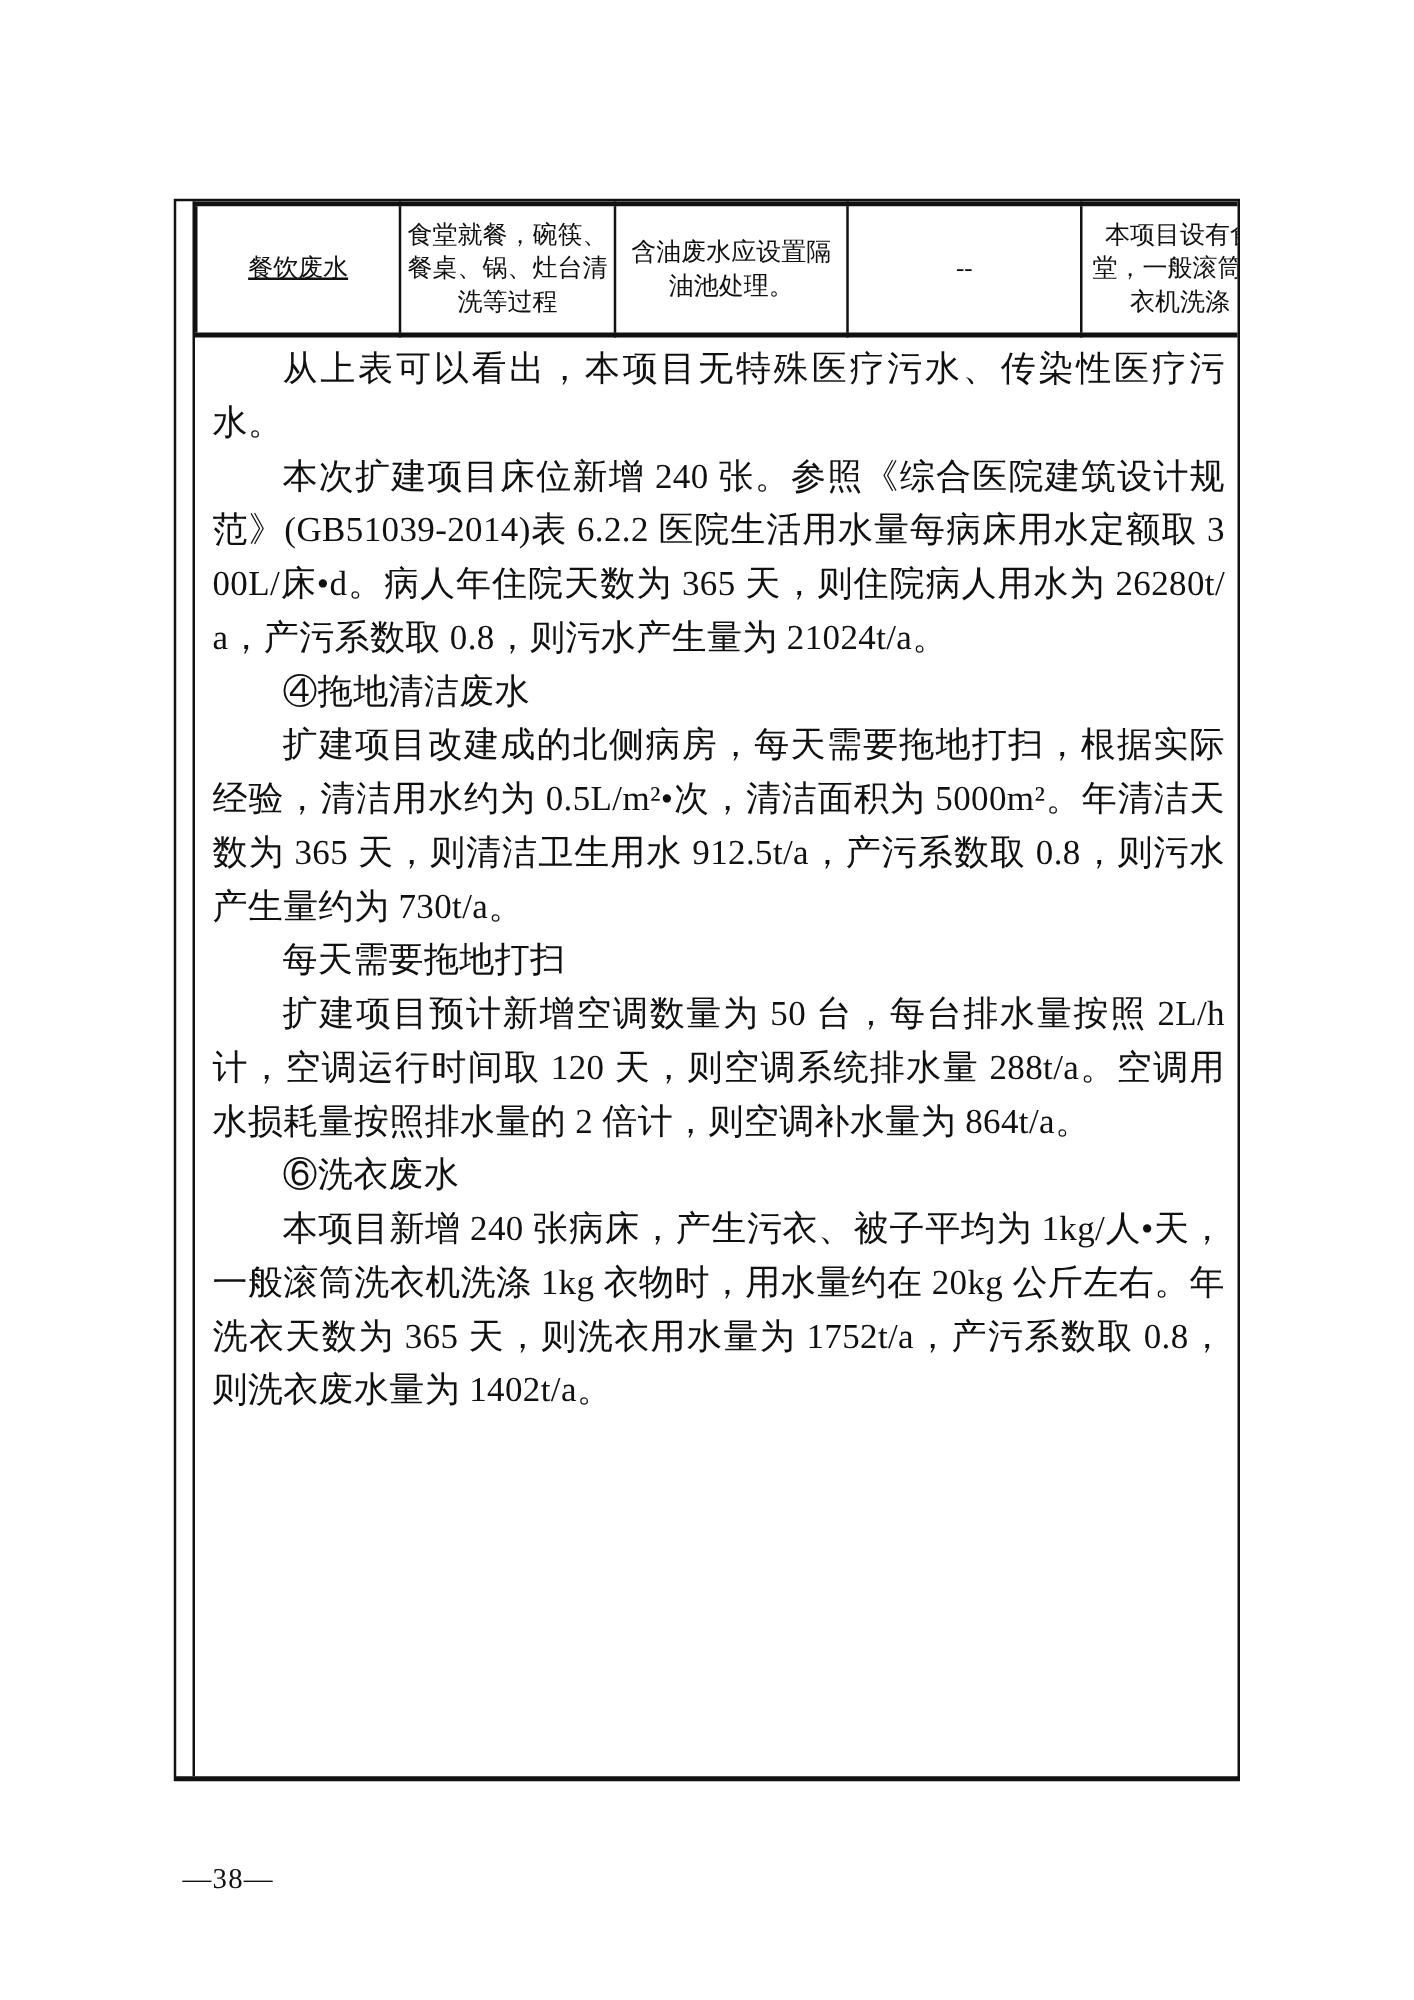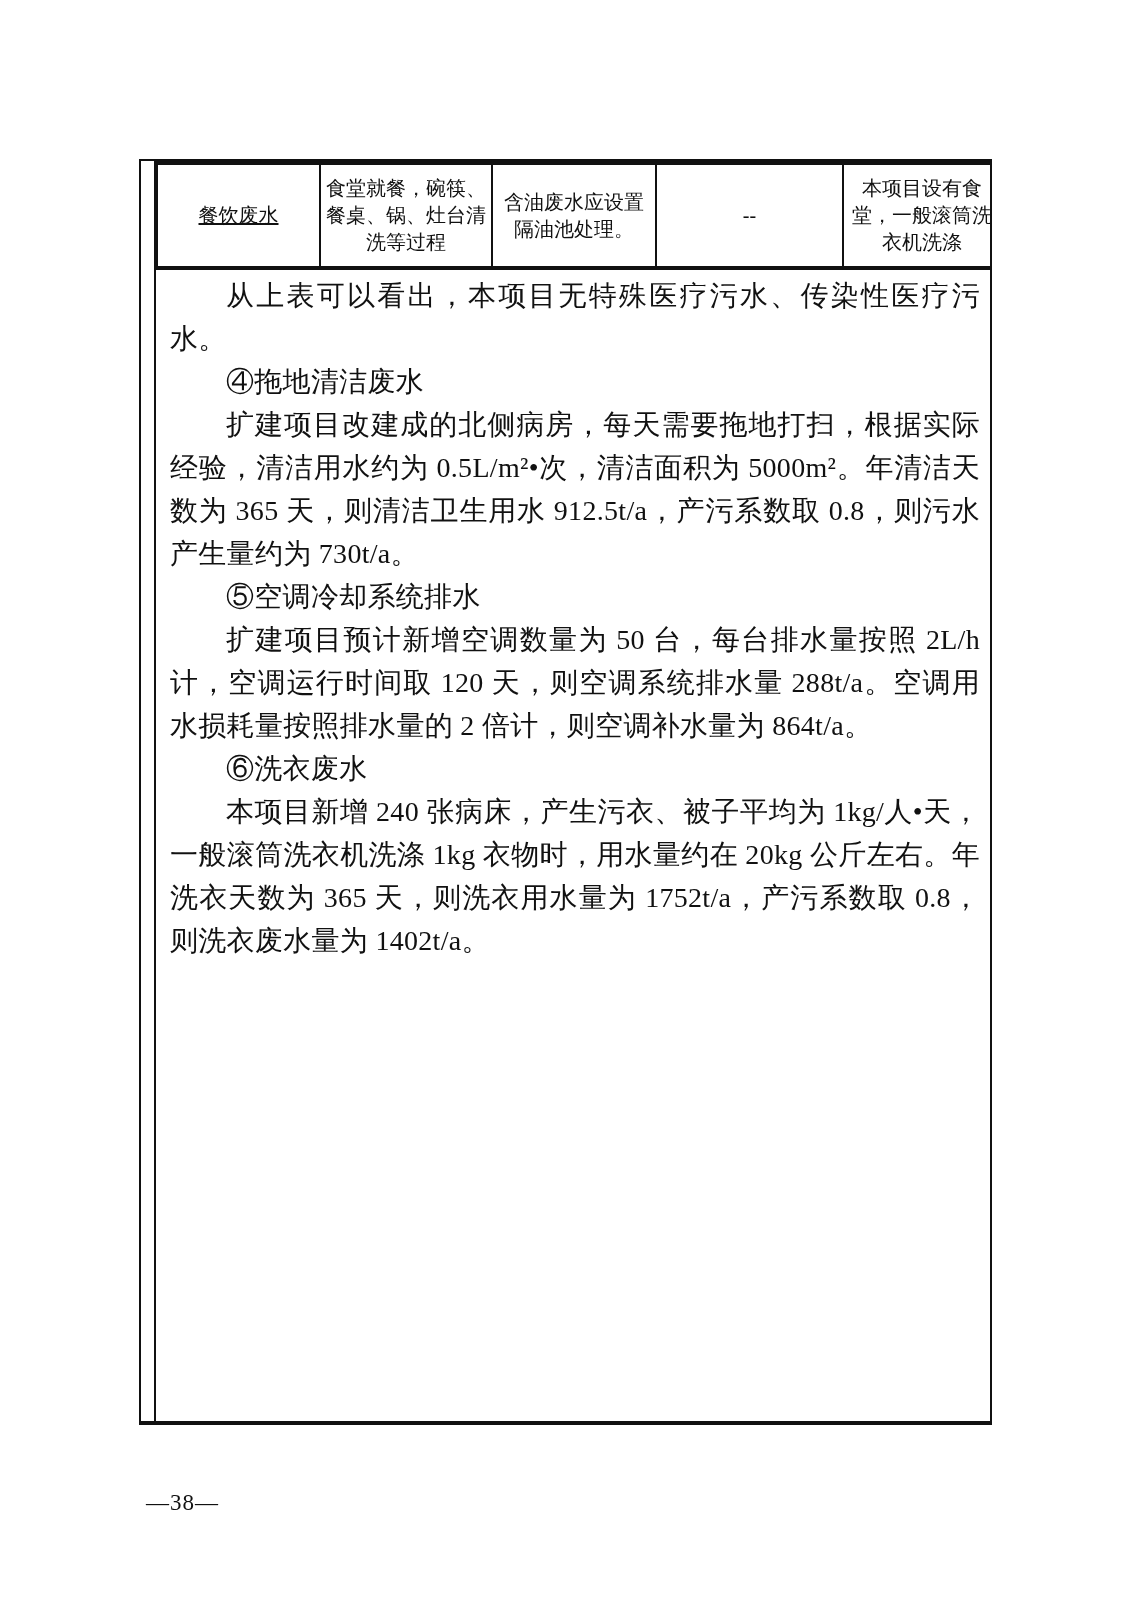--- a/index.html
+++ b/index.html
@@ -51,21 +51,21 @@
     line-height: 27px;
     text-align: center;
     vertical-align: middle;
     padding: 2px 5px;
     height: 105px;
     box-sizing: border-box;
     word-break: break-all;
   }
   .col1 { width: 163px; text-decoration: underline; }
   .col2 { width: 172px; }
-  .col3 { width: 164px; }
+  .col3 { width: 186px; }
   .col4 { width: 187px; }
   .col5 { width: 158px; }
   .para {
     margin: 0 10px 0 14px;
     font-size: 28px;
     line-height: 43px;
     text-align: justify;
     text-indent: 2em;
     word-break: break-all;
     letter-spacing: 0.3px;
@@ -97,23 +97,24 @@
           <td class="col1">餐饮废水</td>
           <td class="col2">食堂就餐，碗筷、餐桌、锅、灶台清洗等过程</td>
           <td class="col3">含油废水应设置隔油池处理。</td>
           <td class="col4">--</td>
           <td class="col5">本项目设有食堂，一般滚筒洗衣机洗涤</td>
         </tr>
       </tbody>
         </table>
 
       <p class="para first">从上表可以看出，本项目无特殊医疗污水、传染性医疗污水。</p>
+      <p class="para">本次扩建项目床位新增 240 张。参照《综合医院建筑设计规范》(GB51039-2014)表 6.2.2 医院生活用水量每病床用水定额取 300L/床•d。病人年住院天数为 365 天，则住院病人用水为 26280t/a，产污系数取 0.8，则污水产生量为 21024t/a。</p>
       <p class="para">④拖地清洁废水</p>
       <p class="para">扩建项目改建成的北侧病房，每天需要拖地打扫，根据实际经验，清洁用水约为 0.5L/m²•次，清洁面积为 5000m²。年清洁天数为 365 天，则清洁卫生用水 912.5t/a，产污系数取 0.8，则污水产生量约为 730t/a。</p>
-      <p class="para">⑤空调冷却系统排水</p>
+      <p class="para">每天需要拖地打扫</p>
       <p class="para">扩建项目预计新增空调数量为 50 台，每台排水量按照 2L/h 计，空调运行时间取 120 天，则空调系统排水量 288t/a。空调用水损耗量按照排水量的 2 倍计，则空调补水量为 864t/a。</p>
       <p class="para">⑥洗衣废水</p>
       <p class="para">本项目新增 240 张病床，产生污衣、被子平均为 1kg/人•天，一般滚筒洗衣机洗涤 1kg 衣物时，用水量约在 20kg 公斤左右。年洗衣天数为 365 天，则洗衣用水量为 1752t/a，产污系数取 0.8，则洗衣废水量为 1402t/a。</p>
 
     </div>
   </div>
 
   <div class="page-number">—38—</div>
 </div>
 

